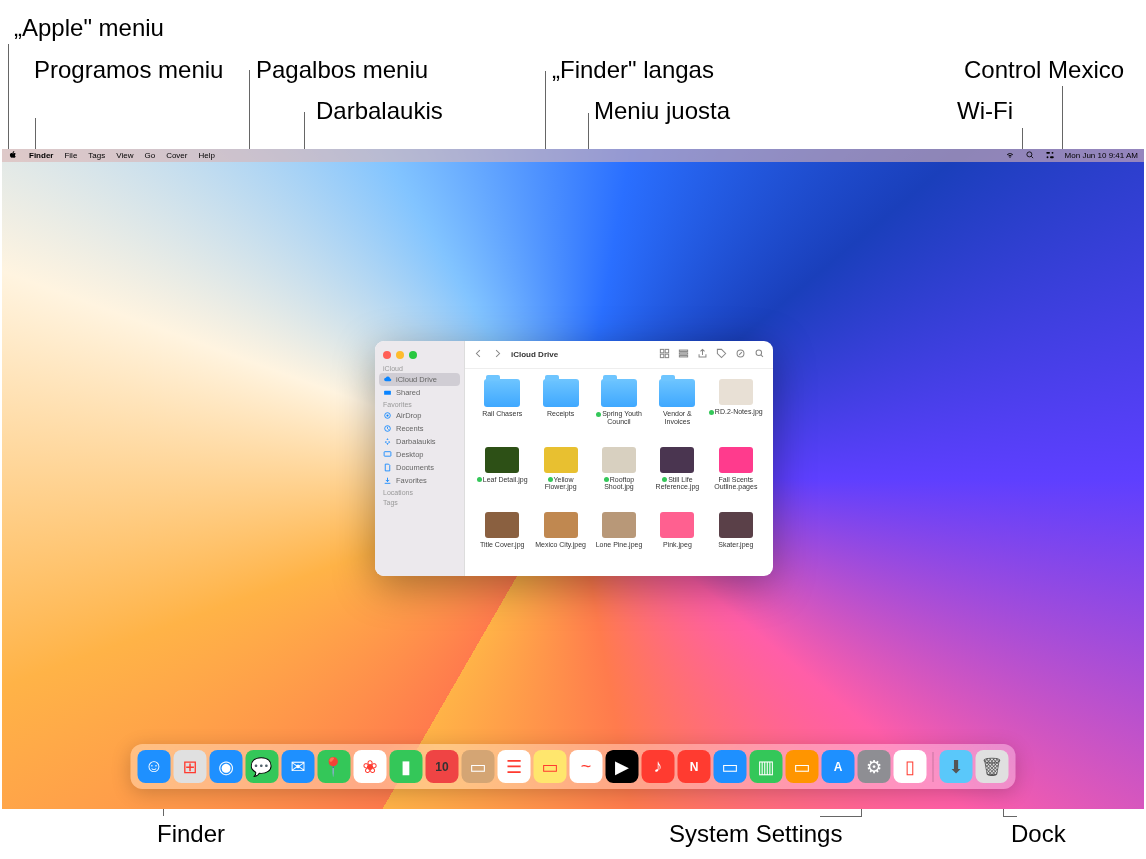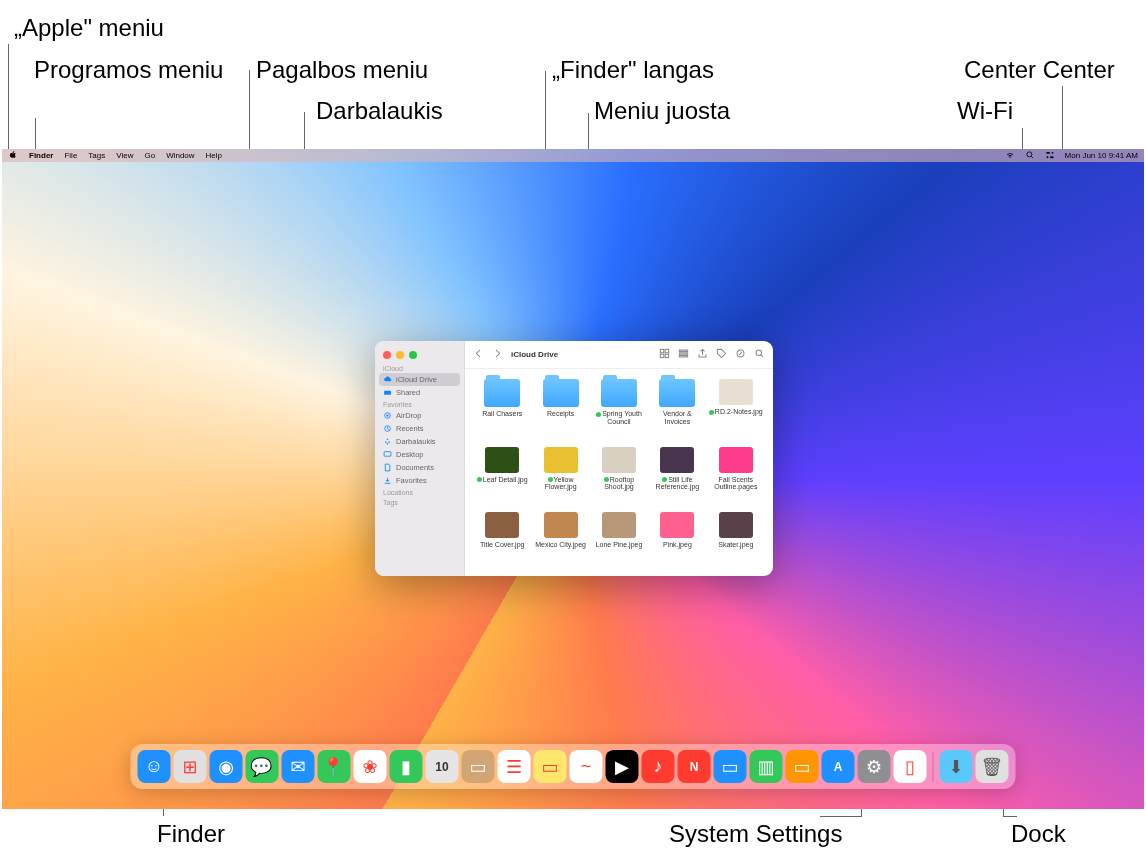--- a/index.html
+++ b/index.html
@@ -38,21 +38,21 @@
 </style>
 </head>
 <body>
 
 <div class="callout" style="left:14px;top:14px">„Apple" meniu</div>
 <div class="callout" style="left:34px;top:56px"><span>Programos meniu</span></div>
 <div class="callout" style="left:256px;top:56px">Pagalbos meniu</div>
 <div class="callout" style="left:316px;top:97px">Darbalaukis</div>
 <div class="callout" style="left:552px;top:56px">„Finder" langas</div>
 <div class="callout" style="left:594px;top:97px">Meniu juosta</div>
-<div class="callout" style="left:964px;top:56px">Center Center</div>
+<div class="callout" style="left:964px;top:56px">Control Mexico</div>
 <div class="callout" style="left:957px;top:97px">Wi-Fi</div>
 <div class="callout" style="left:157px;top:820px">Finder</div>
 <div class="callout" style="left:669px;top:820px">System Settings</div>
 <div class="callout" style="left:1011px;top:820px">Dock</div>
 
 <div class="callout-line" style="left:8px;top:44px;width:1px;height:112px"></div>
 <div class="callout-line" style="left:35px;top:118px;width:1px;height:38px"></div>
 <div class="callout-line" style="left:249px;top:70px;width:1px;height:84px"></div>
 <div class="callout-line" style="left:195px;top:154px;width:55px;height:1px"></div>
 <div class="callout-line" style="left:304px;top:112px;width:1px;height:82px"></div>
@@ -71,21 +71,21 @@
 
   <div class="menubar">
     <span class="item"><svg viewBox="0 0 16 16">
           <path fill="#000" d="M11.2 8.5c0-1.7 1.4-2.5 1.4-2.5-.8-1.1-2-1.3-2.4-1.3-1 0-1.5.6-2.2.6s-1.3-.6-2.2-.6c-1.1 0-2.8.9-2.8 3.2 0 2.2 1.7 4.6 2.8 4.6.6 0 1.2-.5 2-.5s1.3.5 2 .5c1.2 0 2.5-2.3 2.5-2.3-1.2-.6-1.1-1.7-1.1-1.7zM9.3 3.8c.5-.6.8-1.4.7-2.2-.7 0-1.5.5-2 1.1-.4.5-.8 1.3-.7 2.1.8 0 1.5-.4 2-1z"></path>
         </svg></span>
     <span class="item app">Finder</span>
     <span class="item">File</span>
     <span class="item">Tags</span>
     <span class="item">View</span>
     <span class="item">Go</span>
-    <span class="item">Window</span>
+    <span class="item">Cover</span>
     <span class="item">Help</span>
     <div class="right">
       <span><svg viewBox="0 0 16 16">
             <path fill="#000" d="M8 12.5a1 1 0 100-2 1 1 0 000 2zm-2.8-3.2a4 4 0 015.6 0l-1 1a2.6 2.6 0 00-3.6 0l-1-1zm-2-2a6.8 6.8 0 019.6 0l-1 1a5.4 5.4 0 00-7.6 0l-1-1z"></path>
           </svg></span>
       <span><svg viewBox="0 0 16 16">
             <circle cx="7" cy="7" r="4" fill="none" stroke="#000" stroke-width="1.3"></circle>
             <line x1="10" y1="10" x2="13" y2="13" stroke="#000" stroke-width="1.3"></line>
           </svg></span>
       <span><svg viewBox="0 0 16 16">
@@ -280,21 +280,21 @@
       </div>
       <div class="dicon" title="Maps" style="background: rgb(52, 199, 89);">
         <span style="color:#fff">📍</span>
       </div>
       <div class="dicon" title="Photos" style="background: rgb(255, 255, 255);">
         <span style="color:#ff3b30">❀</span>
       </div>
       <div class="dicon" title="FaceTime" style="background: rgb(52, 199, 89);">
         <span style="color:#fff">▮</span>
       </div>
-      <div class="dicon" title="Calendar" style="background: #e5e5e5;">
+      <div class="dicon" title="Calendar" style="background: #ef4444;">
         <span style="font-size:12px;font-weight:700;color:#333">10</span>
       </div>
       <div class="dicon" title="Contacts" style="background: rgb(212, 165, 116);">
         <span style="color:#fff">▭</span>
       </div>
       <div class="dicon" title="Reminders" style="background: rgb(255, 255, 255);">
         <span style="color:#ff3b30">☰</span>
       </div>
       <div class="dicon" title="Notes" style="background: rgb(255, 230, 109);">
         <span style="color:#ff3b30">▭</span>

